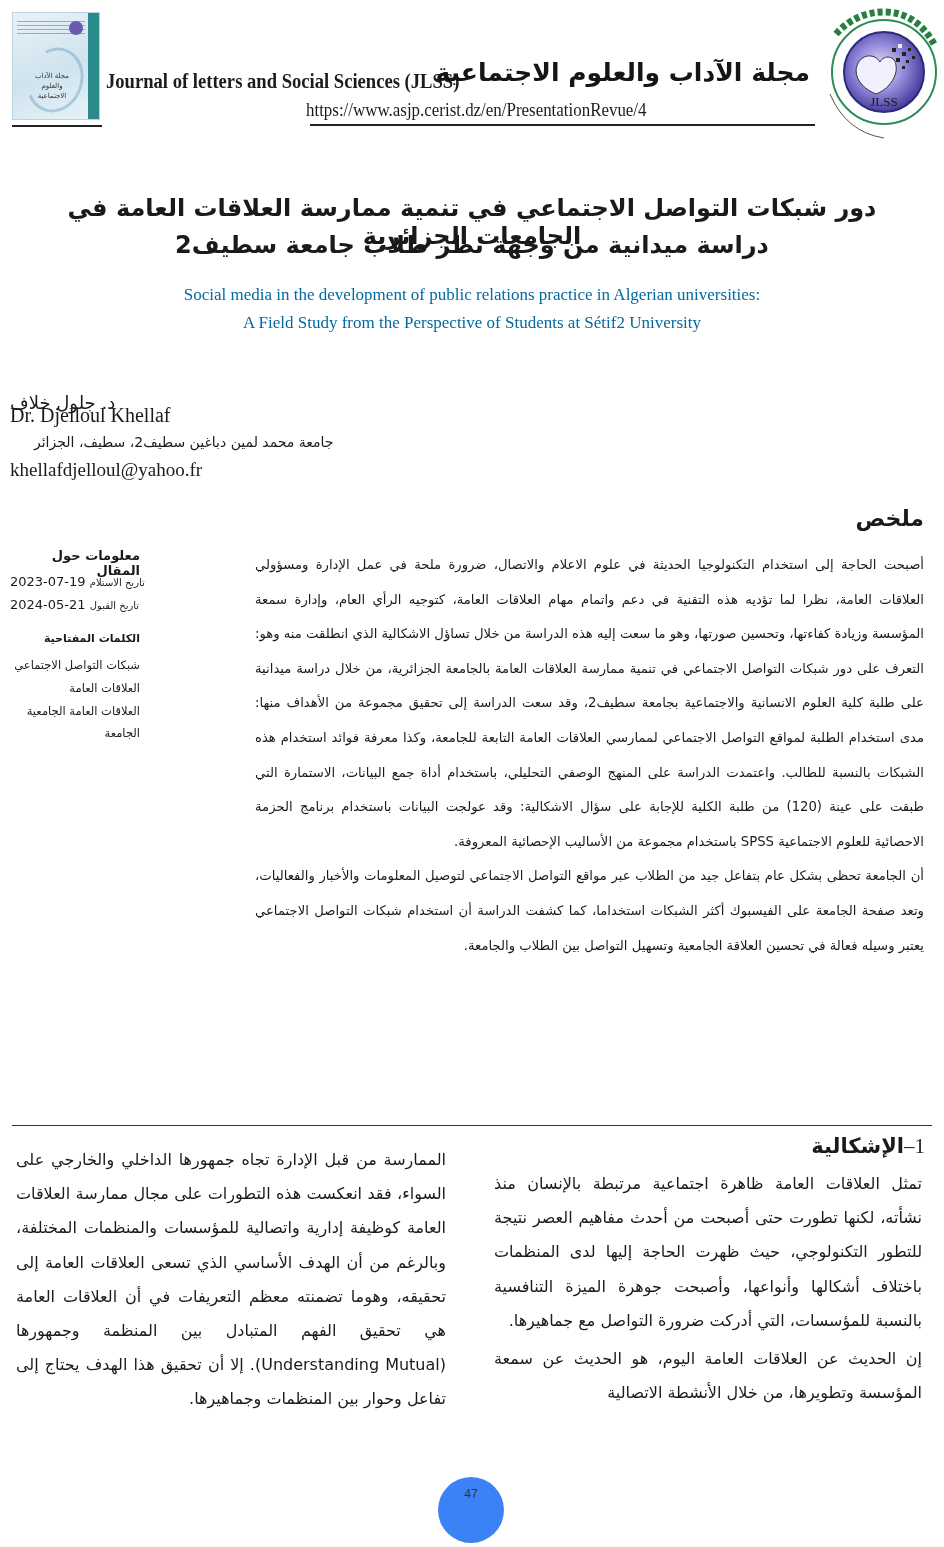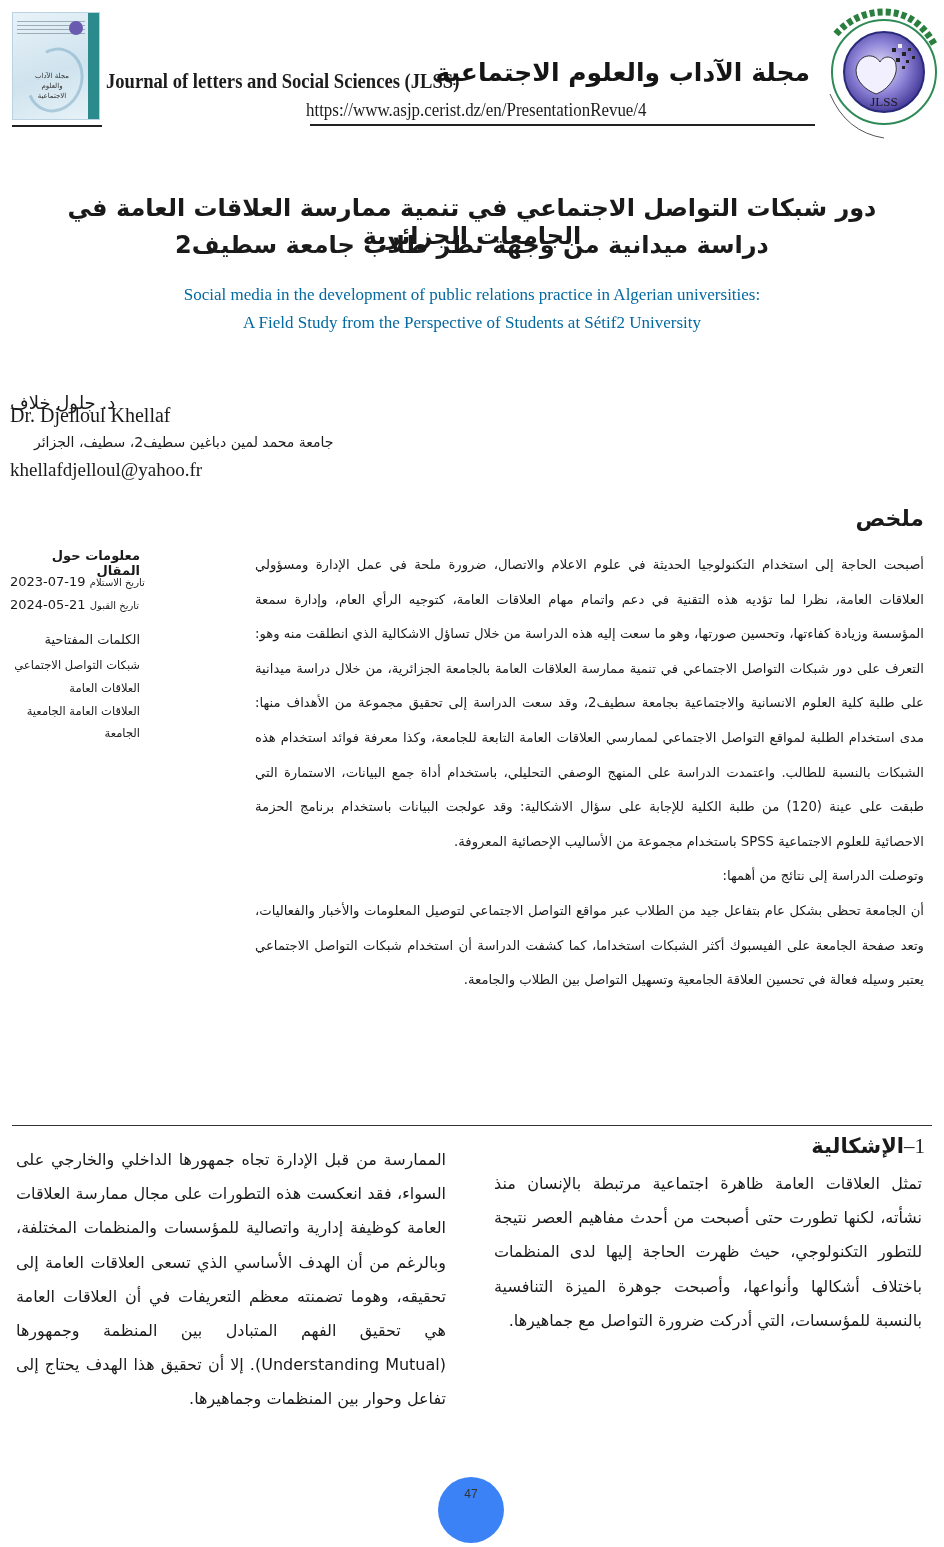--- a/index.html
+++ b/index.html
@@ -33,21 +33,21 @@
   .author-ar { left:10px; top:392px; font-size:18px; direction:rtl; }
   .author-en { left:10px; top:404px; font-family:"Liberation Serif", serif; font-size:20px; }
   .affil { left:10px; top:434px; font-size:14px; direction:rtl; width:340px; text-align:left;margin-left:24px; }
   .email { left:10px; top:459px; font-family:"Liberation Serif", serif; font-size:19px; }
   .side-wrap { left:8px; width:132px; direction:rtl; text-align:right; }
   .info-head { top:548px; font-weight:bold; font-size:13px; }
   .date-row { font-size:13px; direction:ltr; text-align:left; white-space:nowrap; }
   .date-row .lbl { font-size:10px; }
   .d1 { left:10px; top:574px; }
   .d2 { left:10px; top:597px; }
-  .kw-head { top:632px; font-weight:normal; font-size:13px; }
+  .kw-head { top:632px; font-weight:bold; font-size:11px; }
   .kw { font-size:11.5px; }
   .k1 { top:658px; } .k2 { top:681px; } .k3 { top:704px; } .k4 { top:726px; }
 
   
   .abs-head { left:820px; width:104px; top:506px; text-align:right; direction:rtl; font-size:22px; font-weight:bold; }
   .abstract { left:255px; top:548px; width:669px; direction:rtl; text-align:justify; font-size:13.2px; line-height:34.6px; }
   .abstract p { margin:0; }
 
   .rule-mid { left:12px; top:1125px; width:920px; height:1px; background:#333; }
 
@@ -126,31 +126,31 @@
 </div>
 <div class="abs side-wrap kw-head">الكلمات المفتاحية</div>
 <div class="abs side-wrap kw k1">شبكات التواصل الاجتماعي</div>
 <div class="abs side-wrap kw k2">العلاقات العامة</div>
 <div class="abs side-wrap kw k3">العلاقات العامة الجامعية</div>
 <div class="abs side-wrap kw k4">الجامعة</div>
 
 <div class="abs abs-head">ملخص</div>
 <div class="abs abstract">
   <p>أصبحت الحاجة إلى استخدام التكنولوجيا الحديثة في علوم الاعلام والاتصال، ضرورة ملحة في عمل الإدارة ومسؤولي العلاقات العامة، نظرا لما تؤديه هذه التقنية في دعم واتمام مهام العلاقات العامة، كتوجيه الرأي العام، وإدارة سمعة المؤسسة وزيادة كفاءتها، وتحسين صورتها، وهو ما سعت إليه هذه الدراسة من خلال تساؤل الاشكالية الذي انطلقت منه وهو: التعرف على دور شبكات التواصل الاجتماعي في تنمية ممارسة العلاقات العامة بالجامعة الجزائرية، من خلال دراسة ميدانية على طلبة كلية العلوم الانسانية والاجتماعية بجامعة سطيف2، وقد سعت الدراسة إلى تحقيق مجموعة من الأهداف منها: مدى استخدام الطلبة لمواقع التواصل الاجتماعي لممارسي العلاقات العامة التابعة للجامعة، وكذا معرفة فوائد استخدام هذه الشبكات بالنسبة للطالب. واعتمدت الدراسة على المنهج الوصفي التحليلي، باستخدام أداة جمع البيانات، الاستمارة التي طبقت على عينة (120) من طلبة الكلية للإجابة على سؤال الاشكالية: وقد عولجت البيانات باستخدام برنامج الحزمة الاحصائية للعلوم الاجتماعية SPSS باستخدام مجموعة من الأساليب الإحصائية المعروفة.</p>
-  <p>وتوصلت الدراسة إلى نتائج من أهمها:</p>
   <p>أن الجامعة تحظى بشكل عام بتفاعل جيد من الطلاب عبر مواقع التواصل الاجتماعي لتوصيل المعلومات والأخبار والفعاليات، وتعد صفحة الجامعة على الفيسبوك أكثر الشبكات استخداما، كما كشفت الدراسة أن استخدام شبكات التواصل الاجتماعي يعتبر وسيله فعالة في تحسين العلاقة الجامعية وتسهيل التواصل بين الطلاب والجامعة.</p>
 </div>
 
 <div class="abs rule-mid"></div>
 
 <div class="abs sec-head">
   <span class="num">1–</span><span>الإشكالية</span>
 </div>
 <div class="abs col-right">
   <p>تمثل العلاقات العامة ظاهرة اجتماعية مرتبطة بالإنسان منذ نشأته، لكنها تطورت حتى أصبحت من أحدث مفاهيم العصر نتيجة للتطور التكنولوجي، حيث ظهرت الحاجة إليها لدى المنظمات باختلاف أشكالها وأنواعها، وأصبحت جوهرة الميزة التنافسية بالنسبة للمؤسسات، التي أدركت ضرورة التواصل مع جماهيرها.</p>
+  <p>إن الحديث عن العلاقات العامة اليوم، هو الحديث عن سمعة المؤسسة وتطويرها، من خلال الأنشطة الاتصالية</p>
 </div>
 <div class="abs col-left">
   <p>الممارسة من قبل الإدارة تجاه جمهورها الداخلي والخارجي على السواء، فقد انعكست هذه التطورات على مجال ممارسة العلاقات العامة كوظيفة إدارية واتصالية للمؤسسات والمنظمات المختلفة، وبالرغم من أن الهدف الأساسي الذي تسعى العلاقات العامة إلى تحقيقه، وهوما تضمنته معظم التعريفات في أن العلاقات العامة هي تحقيق الفهم المتبادل بين المنظمة وجمهورها (Understanding Mutual). إلا أن تحقيق هذا الهدف يحتاج إلى تفاعل وحوار بين المنظمات وجماهيرها.</p>
 </div>
 
 <div class="abs pagenum">
   <span>47</span>
 </div>
 
 </body></html>

